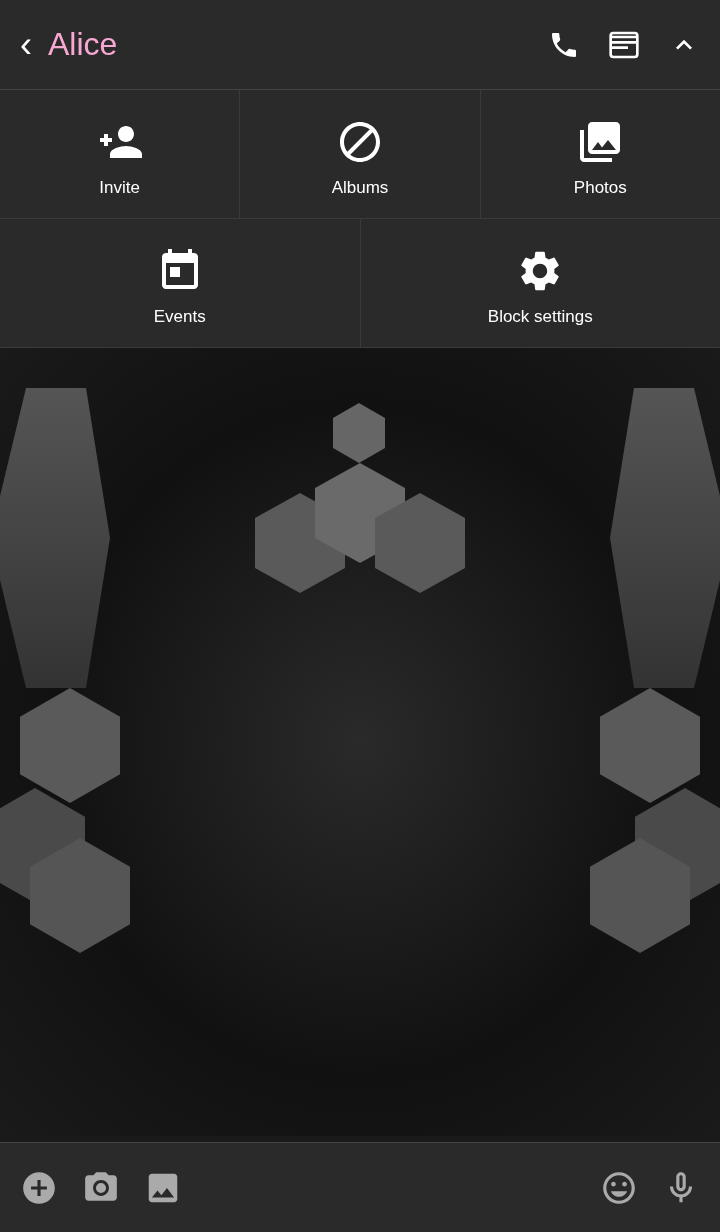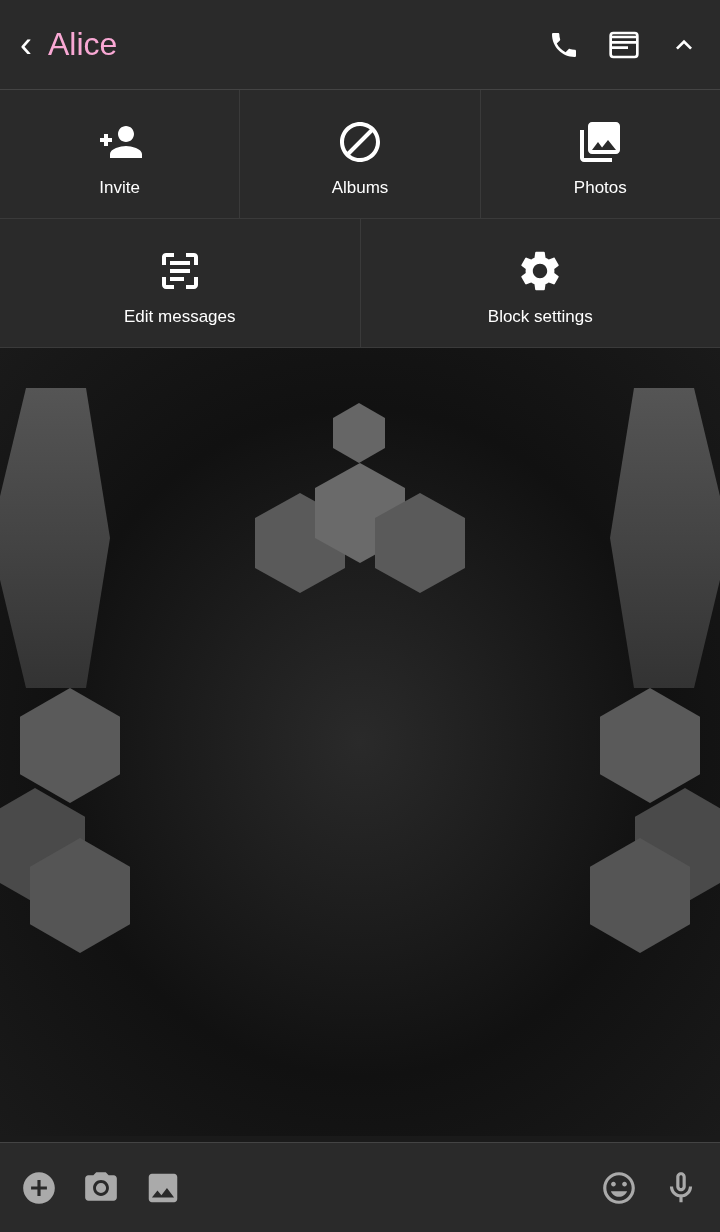--- a/index.html
+++ b/index.html
@@ -193,30 +193,29 @@
           <path d="M22 16V4c0-1.1-.9-2-2-2H8c-1.1 0-2 .9-2 2v12c0 1.1.9 2 2 2h12c1.1 0 2-.9 2-2zm-11-4l2.03 2.71L16 11l4 5H8l3-4zM2 6v14c0 1.1.9 2 2 2h14v-2H4V6H2z"></path>
         </svg>
       </div>
       <span class="action-label">Photos</span>
     </div>
   </div>
 
   <div class="action-row">
 
 
-
-    <div class="action-item">
-      <div class="action-icon">
-        <svg width="48" height="48" viewBox="0 0 24 24" fill="white">
-          <path d="M3 5v4h2V5h4V3H5c-1.1 0-2 .9-2 2zm2 10H3v4c0 1.1.9 2 2 2h4v-2H5v-4zm14 4h-4v2h4c1.1 0 2-.9 2-2v-4h-2v4zm0-16h-4v2h4v4h2V5c0-1.1-.9-2-2-2z"></path>
-          <path d="M7 7h10v2H7zm0 4h10v2H7zm0 4h7v2H7z"></path>
-        </svg>
-      </div>
-      <span class="action-label">Edit messages</span>
-    </div>
+    <div class="action-item">
+      <div class="action-icon">
+        <svg width="48" height="48" viewBox="0 0 24 24" fill="white">
+          <path d="M19 3h-1V1h-2v2H8V1H6v2H5c-1.11 0-1.99.9-1.99 2L3 19c0 1.1.89 2 2 2h14c1.1 0 2-.9 2-2V5c0-1.1-.9-2-2-2zm0 16H5V8h14v11zM7 10h5v5H7z"></path>
+        </svg>
+      </div>
+      <span class="action-label">Events</span>
+    </div>
+
 
     <div class="action-item">
       <div class="action-icon">
         <svg width="48" height="48" viewBox="0 0 24 24" fill="white">
           <path d="M19.14 12.94c.04-.3.06-.61.06-.94 0-.32-.02-.64-.07-.94l2.03-1.58c.18-.14.23-.41.12-.61l-1.92-3.32c-.12-.22-.37-.29-.59-.22l-2.39.96c-.5-.38-1.03-.7-1.62-.94l-.36-2.54c-.04-.24-.24-.41-.48-.41h-3.84c-.24 0-.43.17-.47.41l-.36 2.54c-.59.24-1.13.57-1.62.94l-2.39-.96c-.22-.08-.47 0-.59.22L2.74 8.87c-.12.21-.08.47.12.61l2.03 1.58c-.05.3-.09.63-.09.94s.02.64.07.94l-2.03 1.58c-.18.14-.23.41-.12.61l1.92 3.32c.12.22.37.29.59.22l2.39-.96c.5.38 1.03.7 1.62.94l.36 2.54c.05.24.24.41.48.41h3.84c.24 0 .44-.17.47-.41l.36-2.54c.59-.24 1.13-.56 1.62-.94l2.39.96c.22.08.47 0 .59-.22l1.92-3.32c.12-.22.07-.47-.12-.61l-2.01-1.58zM12 15.6c-1.98 0-3.6-1.62-3.6-3.6s1.62-3.6 3.6-3.6 3.6 1.62 3.6 3.6-1.62 3.6-3.6 3.6z"></path>
         </svg>
       </div>
       <span class="action-label">Block settings</span>
     </div>
   </div>

